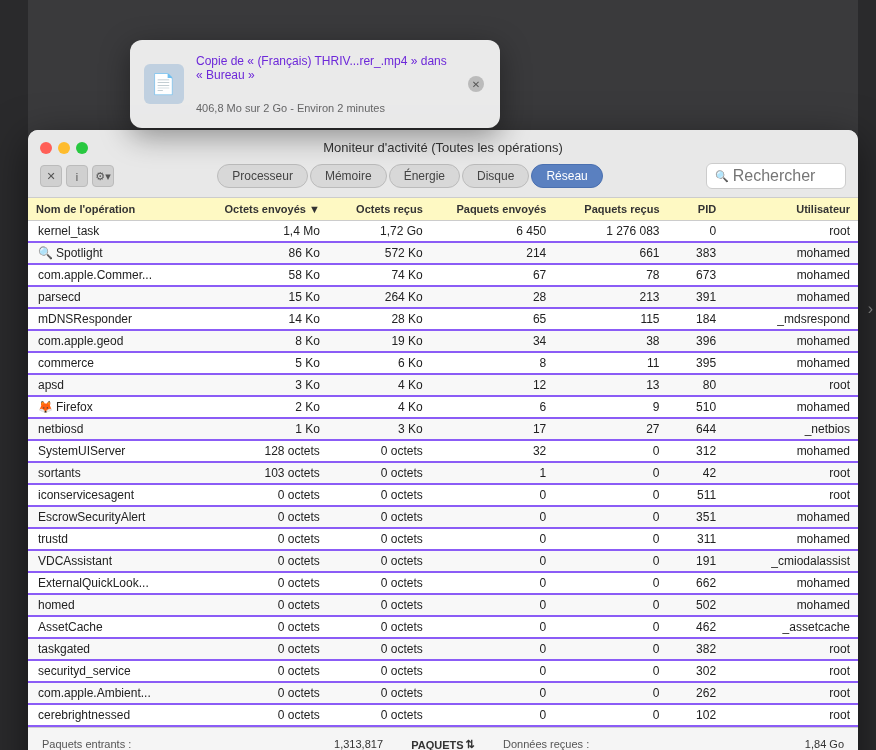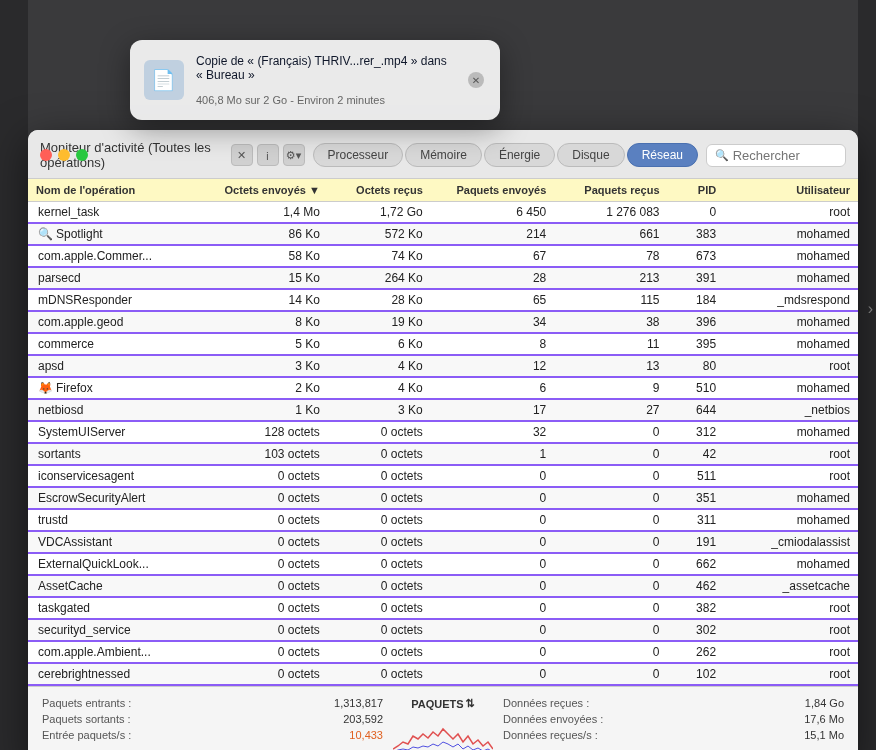--- a/index.html
+++ b/index.html
@@ -33,21 +33,21 @@
       height: 40px;
       background: #c0d0e0;
       border-radius: 6px;
       flex-shrink: 0;
       display: flex;
       align-items: center;
       justify-content: center;
       font-size: 20px;
     }
     .copy-dialog-text { flex: 1; }
-    .copy-dialog-title { font-size: 12px; color: #0f172a; font-weight: 500; margin-bottom: 12px; }
+    .copy-dialog-title { font-size: 12px; color: #6d28d9; font-weight: 500; margin-bottom: 20px; }
     .copy-dialog-sub { font-size: 11px; color: #666; }
     .copy-close {
       width: 16px; height: 16px;
       background: #bbb;
       border-radius: 50%;
       display: flex; align-items: center; justify-content: center;
       font-size: 10px; color: #555; cursor: pointer;
       flex-shrink: 0;
     }
 
@@ -65,20 +65,21 @@
       flex-direction: column;
     }
 
     
     .title-bar {
       background: #e8e8e8;
       border-bottom: 1px solid #ccc;
       padding: 10px 12px 8px;
       display: flex;
       align-items: center;
+      flex-direction: column;
       gap: 8px;
     }
     .title-bar-top {
       width: 100%;
       display: flex;
       align-items: center;
       justify-content: center;
       position: relative;
     }
     .window-buttons {
@@ -139,21 +140,21 @@
       background: white;
       border: 1px solid #ccc;
       border-radius: 6px;
       padding: 3px 8px;
       gap: 4px;
       width: 140px;
     }
     .search-icon { color: #888; font-size: 11px; }
     .search-input {
       border: none; outline: none;
-      font-size: 13px; color: #7f1d1d;
+      font-size: 16px; color: #7f1d1d;
       background: transparent;
       width: 100px;
     }
 
     
     .table-container {
       flex: 1;
       overflow-y: auto;
       overflow-x: hidden;
     }
@@ -493,20 +494,29 @@
           <tr>
             <td>ExternalQuickLook...</td>
             <td>0 octets</td>
             <td>0 octets</td>
             <td>0</td>
             <td>0</td>
             <td>662</td>
             <td>mohamed</td>
           </tr>
           <tr>
+            <td>homed</td>
+            <td>0 octets</td>
+            <td>0 octets</td>
+            <td>0</td>
+            <td>0</td>
+            <td>502</td>
+            <td>mohamed</td>
+          </tr>
+          <tr>
             <td>AssetCache</td>
             <td>0 octets</td>
             <td>0 octets</td>
             <td>0</td>
             <td>0</td>
             <td>462</td>
             <td>_assetcache</td>
           </tr>
           <tr>
             <td>taskgated</td>

